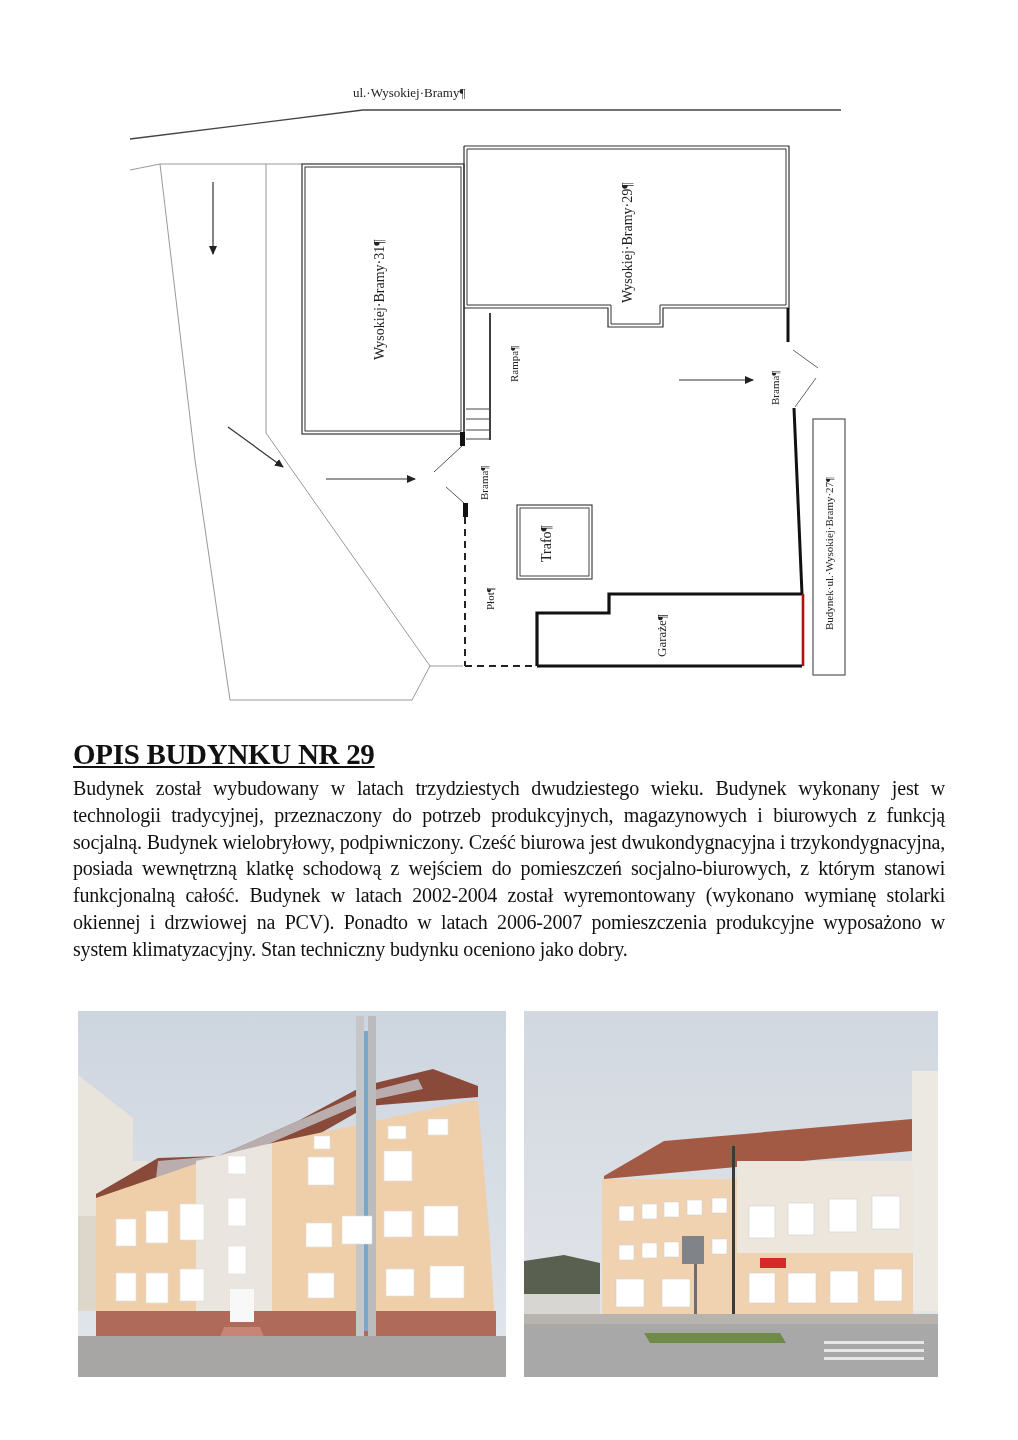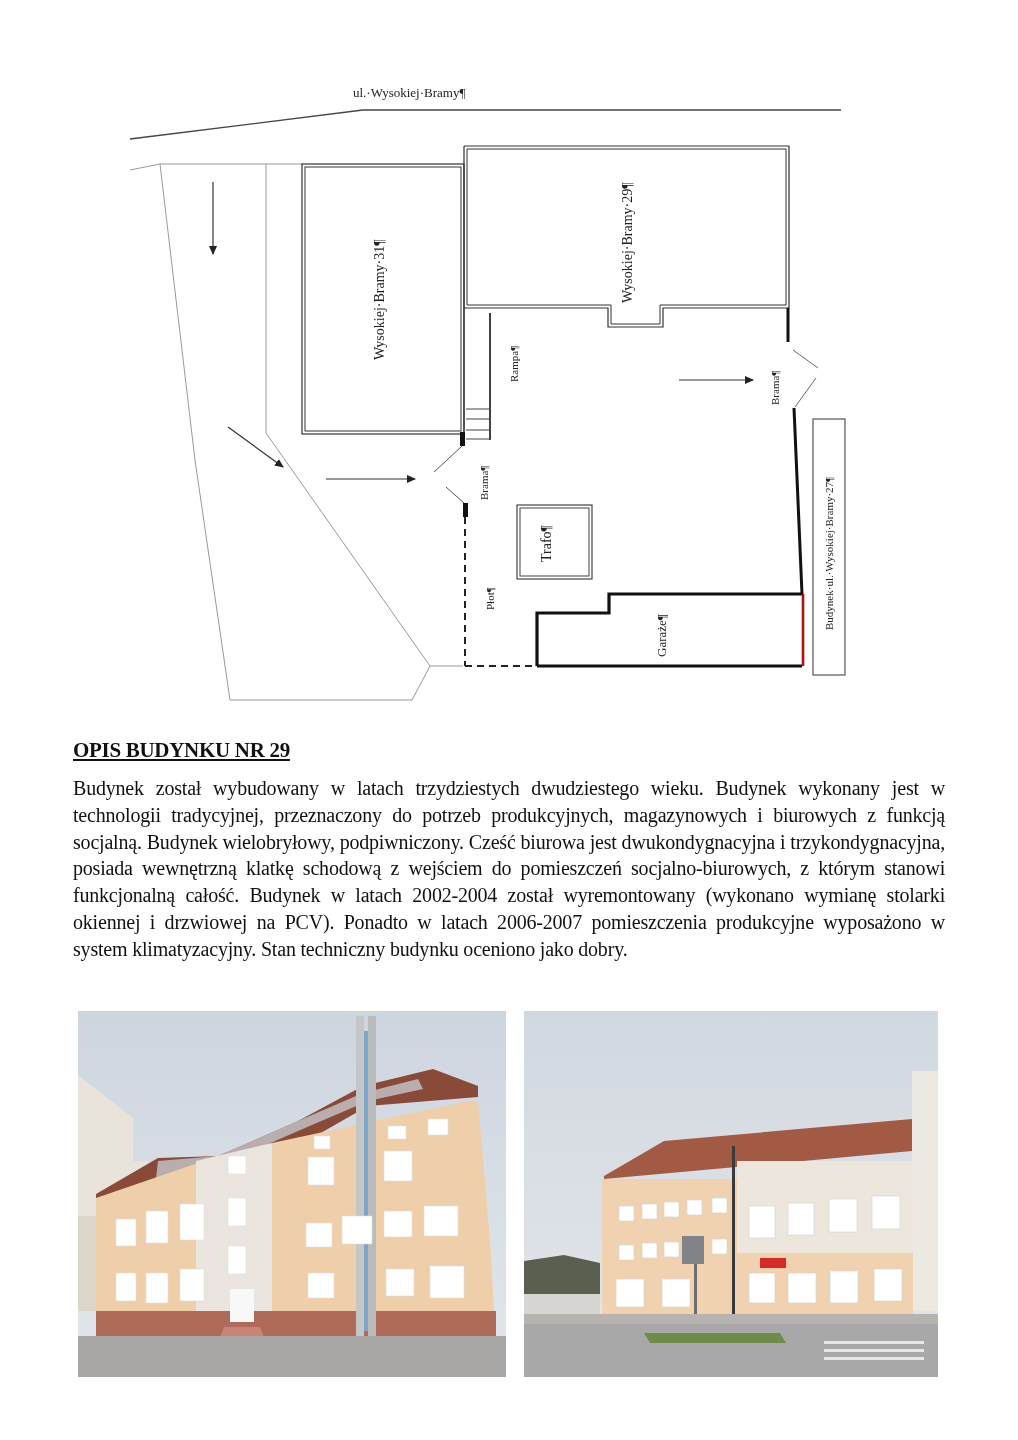--- a/index.html
+++ b/index.html
@@ -1,19 +1,19 @@
 <!DOCTYPE html>
 <html><head>
 <meta charset="utf-8">
 <style>
   html, body { margin: 0; padding: 0; background: #ffffff; }
   body { width: 1018px; height: 1440px; position: relative; overflow: hidden; font-family: "Liberation Serif", "DejaVu Serif", serif; color: #111; }
   #plan { position: absolute; left: 0; top: 0; width: 1018px; height: 720px; }
   #plan text { font-family: "Liberation Serif", "DejaVu Serif", serif; fill: #222; }
-  .heading { position: absolute; left: 73px; top: 738px; font-size: 21px; font-weight: bold; text-decoration: underline; letter-spacing: -0.3px; margin: 0; text-align: right; }
+  .heading { position: absolute; left: 73px; top: 738px; font-size: 29px; font-weight: bold; text-decoration: underline; letter-spacing: -0.3px; margin: 0; text-align: right; }
   .para { position: absolute; left: 73px; top: 775px; width: 872px; font-size: 20px; line-height: 26.8px; text-align: justify; margin: 0; letter-spacing: -0.2px; }
   .photo { position: absolute; overflow: hidden; background: #dde1e6; }
   .photo svg { display: block; }
   .photo-left { left: 78px; top: 1011px; width: 428px; height: 366px; }
   .photo-right { left: 524px; top: 1011px; width: 414px; height: 366px; }
 </style>
 </head>
 <body>
 
 <svg id="plan" viewBox="0 0 1018 720" xmlns="http://www.w3.org/2000/svg">

